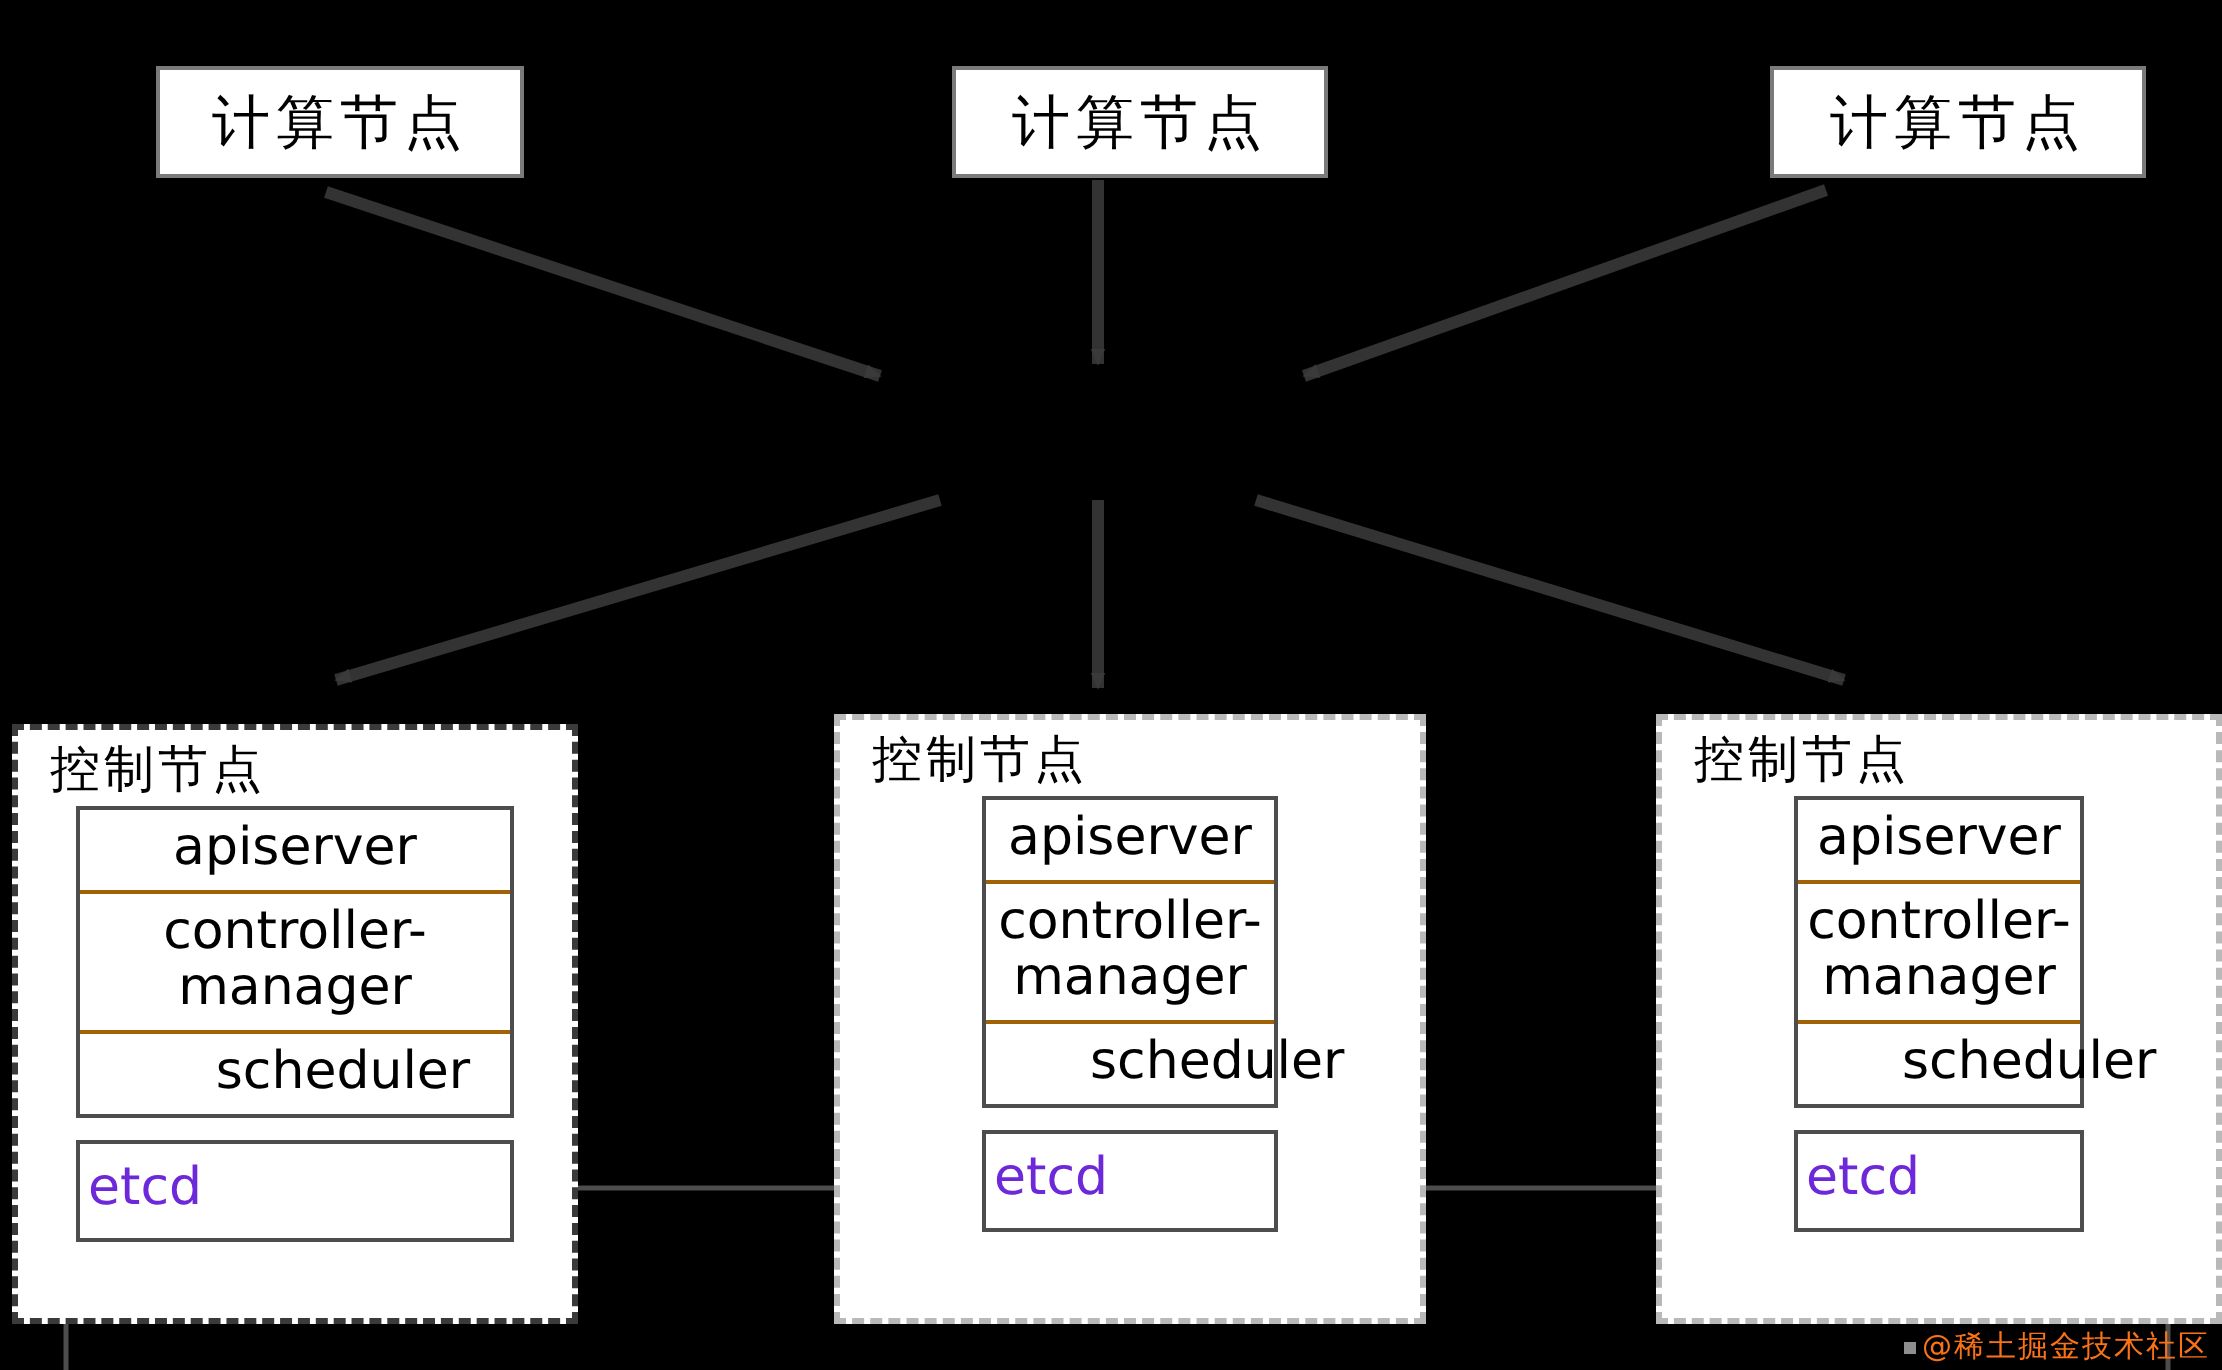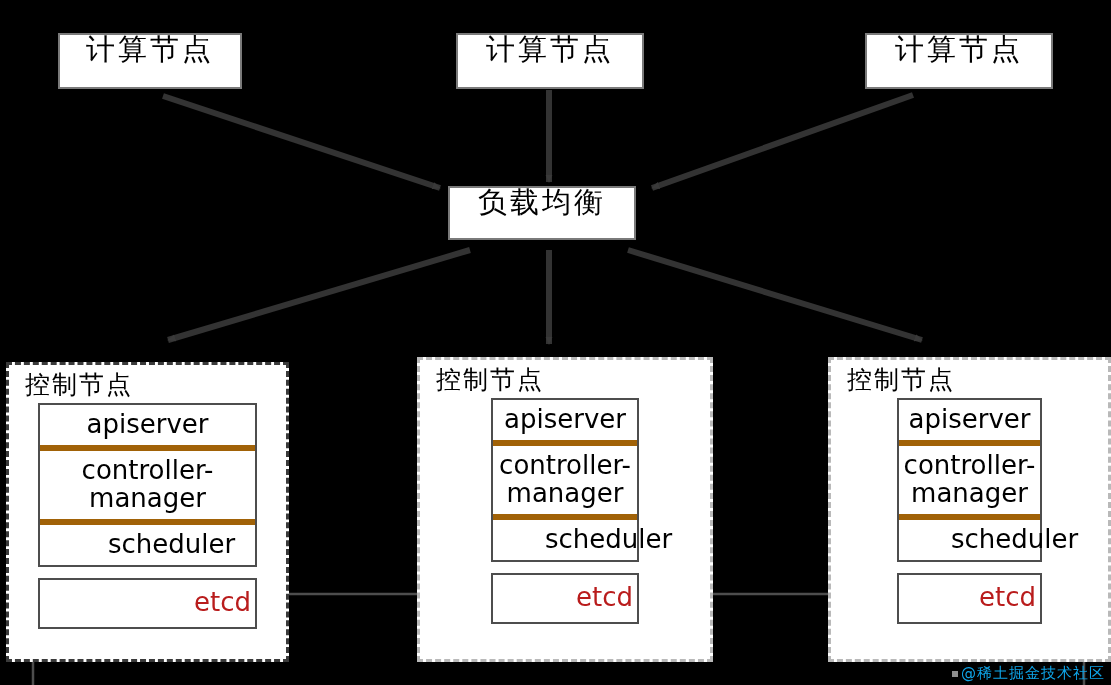--- a/index.html
+++ b/index.html
@@ -25,26 +25,27 @@
     pointer-events: none;
   }
 
   
   .nodebox {
     position: absolute;
     background: #ffffff;
     border: 2px solid #7a7a7a;
     box-sizing: border-box;
     display: flex;
-    align-items: flex-start;
+    align-items: center;
     justify-content: center;
     color: #000000;
     font-size: 29px;
     letter-spacing: 3px;
     line-height: 1;
+    margin-left: 20px;
   }
 
   
   .ctrlnode {
     position: absolute;
     background: #ffffff;
     box-sizing: border-box;
     border: 3px dashed #3a3a3a;
     padding: 6px 16px 10px 16px;
   }
@@ -56,49 +57,49 @@
     color: #000;
     line-height: 1.15;
     margin-bottom: 3px;
   }
   .stack {
     border: 2px solid #4d4d4d;
     box-sizing: border-box;
     background: #fff;
   }
   .stack .cell {
-    border-bottom: 6px solid #a16207;
+    border-bottom: 2px solid #a16207;
     box-sizing: border-box;
     text-align: center;
     font-size: 26px;
     color: #000;
     padding: 5px 4px 7px 4px;
     line-height: 1.08;
   }
   .stack .cell:last-child { border-bottom: none; margin-left: 48px; }
 
   .etcdwrap {
     margin-top: 11px;
   }
   .etcdbox {
     border: 2px solid #4d4d4d;
     box-sizing: border-box;
-    text-align: right;
+    text-align: left;
     font-size: 26px;
-    color: #b91c1c;
+    color: #6d28d9;
     padding: 8px 4px 11px 4px;
     background: #fff;
     line-height: 1.08;
   }
 
   .watermark {
     position: absolute;
     right: 6px;
     bottom: 2px;
-    color: #0ea5e9;
+    color: #f97316;
     font-size: 15px;
     letter-spacing: 1px;
     white-space: nowrap;
   }
   .watermark .wm-dot {
     display: inline-block;
     width: 6px; height: 6px;
     background: #8e8e8e;
     margin-right: 3px;
     vertical-align: middle;
@@ -137,23 +138,20 @@
   </div>
 
   <div class="nodebox" style="left:456px; top:33px; width:188px; height:56px;">
     <span>计算节点</span>
   </div>
 
   <div class="nodebox" style="left:865px; top:33px; width:188px; height:56px;">
     <span>计算节点</span>
   </div>
 
-  <div class="nodebox" style="left:448px; top:186px; width:188px; height:54px;">
-    <span>负载均衡</span>
-  </div>
 
   <div class="ctrlnode" style="left:6px; top:362px; width:283px; height:300px;">
     <div class="ctrl-title">控制节点</div>
     <div class="stack" style="margin:0 13px;">
       <div class="cell">apiserver</div>
       <div class="cell">
         <div>controller-</div>
         <div>manager</div>
       </div>
       <div class="cell">scheduler</div>

